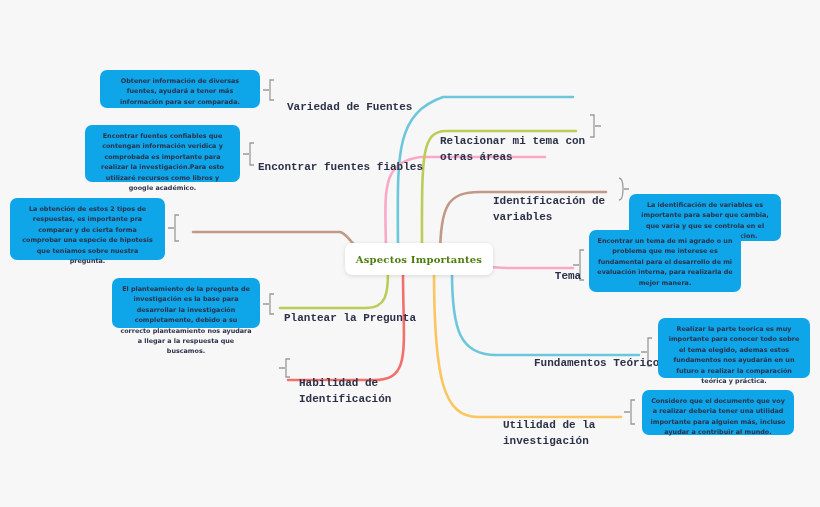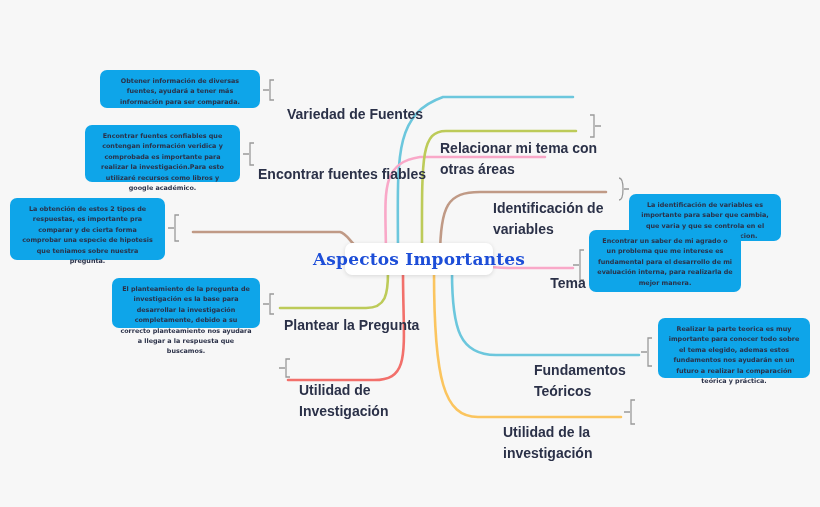--- a/index.html
+++ b/index.html
@@ -38,32 +38,32 @@
     background: #ffffff;
     border-radius: 7px;
     box-shadow: 0 1px 4px rgba(0,0,0,0.13);
     display: flex;
     align-items: center;
     justify-content: center;
     z-index: 40;
   }
   .central-node .central-label {
     font-family: "DejaVu Serif", serif;
-    font-size: 17px;
+    font-size: 10px;
     font-weight: 700;
     letter-spacing: 0.2px;
-    color: #1d4ed8;
+    color: #4d7c0f;
     white-space: nowrap;
   }
 
   
   .branch-label {
     position: absolute;
-    font-family: Liberation Sans, sans-serif;
-    font-size: 14px;
+    font-family: Liberation Mono, monospace;
+    font-size: 11px;
     font-weight: 700;
     color: #2b3category;
     color: #2b3148;
     line-height: 1.45;
     z-index: 30;
     white-space: pre-line;
   }
   .branch-label.left  { text-align: left; }
   .branch-label.right { text-align: left; }
 
@@ -157,21 +157,21 @@
     <path d="M1 12 H7 M12 2 H8 V22 H12" fill="none" stroke="#9a9a9a" stroke-width="1.3"></path>
   </svg>
   <div class="branch-label left" style="left:284px; top:295px; width:150px;">
     <span>Plantear la Pregunta</span>
   </div>
 
   <svg class="bracket" style="left:278px; top:357px;" width="22" height="22" viewBox="0 0 22 22">
     <path d="M1 11 H7 M12 2 H8 V20 H12" fill="none" stroke="#9a9a9a" stroke-width="1.3"></path>
   </svg>
   <div class="branch-label left" style="left:299px; top:360px; width:160px;">
-    <span>Utilidad de Investigación</span>
+    <span>Habilidad de Identificación</span>
   </div>
 
   <div class="branch-label right" style="left:440px; top:118px; width:175px;">
     <span>Relacionar mi tema con otras áreas</span>
   </div>
   <svg class="bracket" style="left:580px; top:113px;" width="22" height="26" viewBox="0 0 22 26">
     <path d="M21 13 H15 M10 2 H14 V24 H10" fill="none" stroke="#9a9a9a" stroke-width="1.3"></path>
   </svg>
 
   <div class="branch-label right" style="left:493px; top:178px; width:160px;">
@@ -184,33 +184,36 @@
     <span>La identificación de variables es importante para saber que cambia, que varia y que se controla en el proceso de experimentacion.</span>
   </div>
 
   <div class="branch-label right" style="left:538px; top:253px; width:60px;text-align:center;">
     <span>Tema</span>
   </div>
   <svg class="bracket" style="left:572px; top:248px;" width="22" height="34" viewBox="0 0 22 34">
     <path d="M1 17 H7 M12 2 H8 V32 H12" fill="none" stroke="#9a9a9a" stroke-width="1.3"></path>
   </svg>
   <div class="note" style="left:589px; top:230px; width:152px; height:62px;">
-    <span>Encontrar un saber de mi agrado o un problema que me interese es fundamental para el desarrollo de mi evaluación interna, para realizarla de mejor manera.</span>
+    <span>Encontrar un tema de mi agrado o un problema que me interese es fundamental para el desarrollo de mi evaluación interna, para realizarla de mejor manera.</span>
   </div>
 
   <div class="branch-label right" style="left:534px; top:340px; width:150px;">
     <span>Fundamentos Teóricos</span>
   </div>
   <svg class="bracket" style="left:640px; top:336px;" width="22" height="32" viewBox="0 0 22 32">
     <path d="M1 16 H7 M12 2 H8 V30 H12" fill="none" stroke="#9a9a9a" stroke-width="1.3"></path>
   </svg>
   <div class="note" style="left:658px; top:318px; width:152px; height:60px;">
     <span>Realizar la parte teorica es muy importante para conocer todo sobre el tema elegido, ademas estos fundamentos nos ayudarán en un futuro a realizar la comparación teórica y práctica.</span>
   </div>
 
   <div class="branch-label right" style="left:503px; top:402px; width:150px;">
     <span>Utilidad de la investigación</span>
   </div>
   <svg class="bracket" style="left:623px; top:398px;" width="22" height="28" viewBox="0 0 22 28">
     <path d="M1 14 H7 M12 2 H8 V26 H12" fill="none" stroke="#9a9a9a" stroke-width="1.3"></path>
   </svg>
+  <div class="note" style="left:642px; top:390px; width:152px; height:45px;">
+    <span>Considero que el documento que voy a realizar deberia tener una utilidad importante para alguien más, incluso ayudar a contribuir al mundo.</span>
+  </div>
 
 </div>
 
 </body></html>

